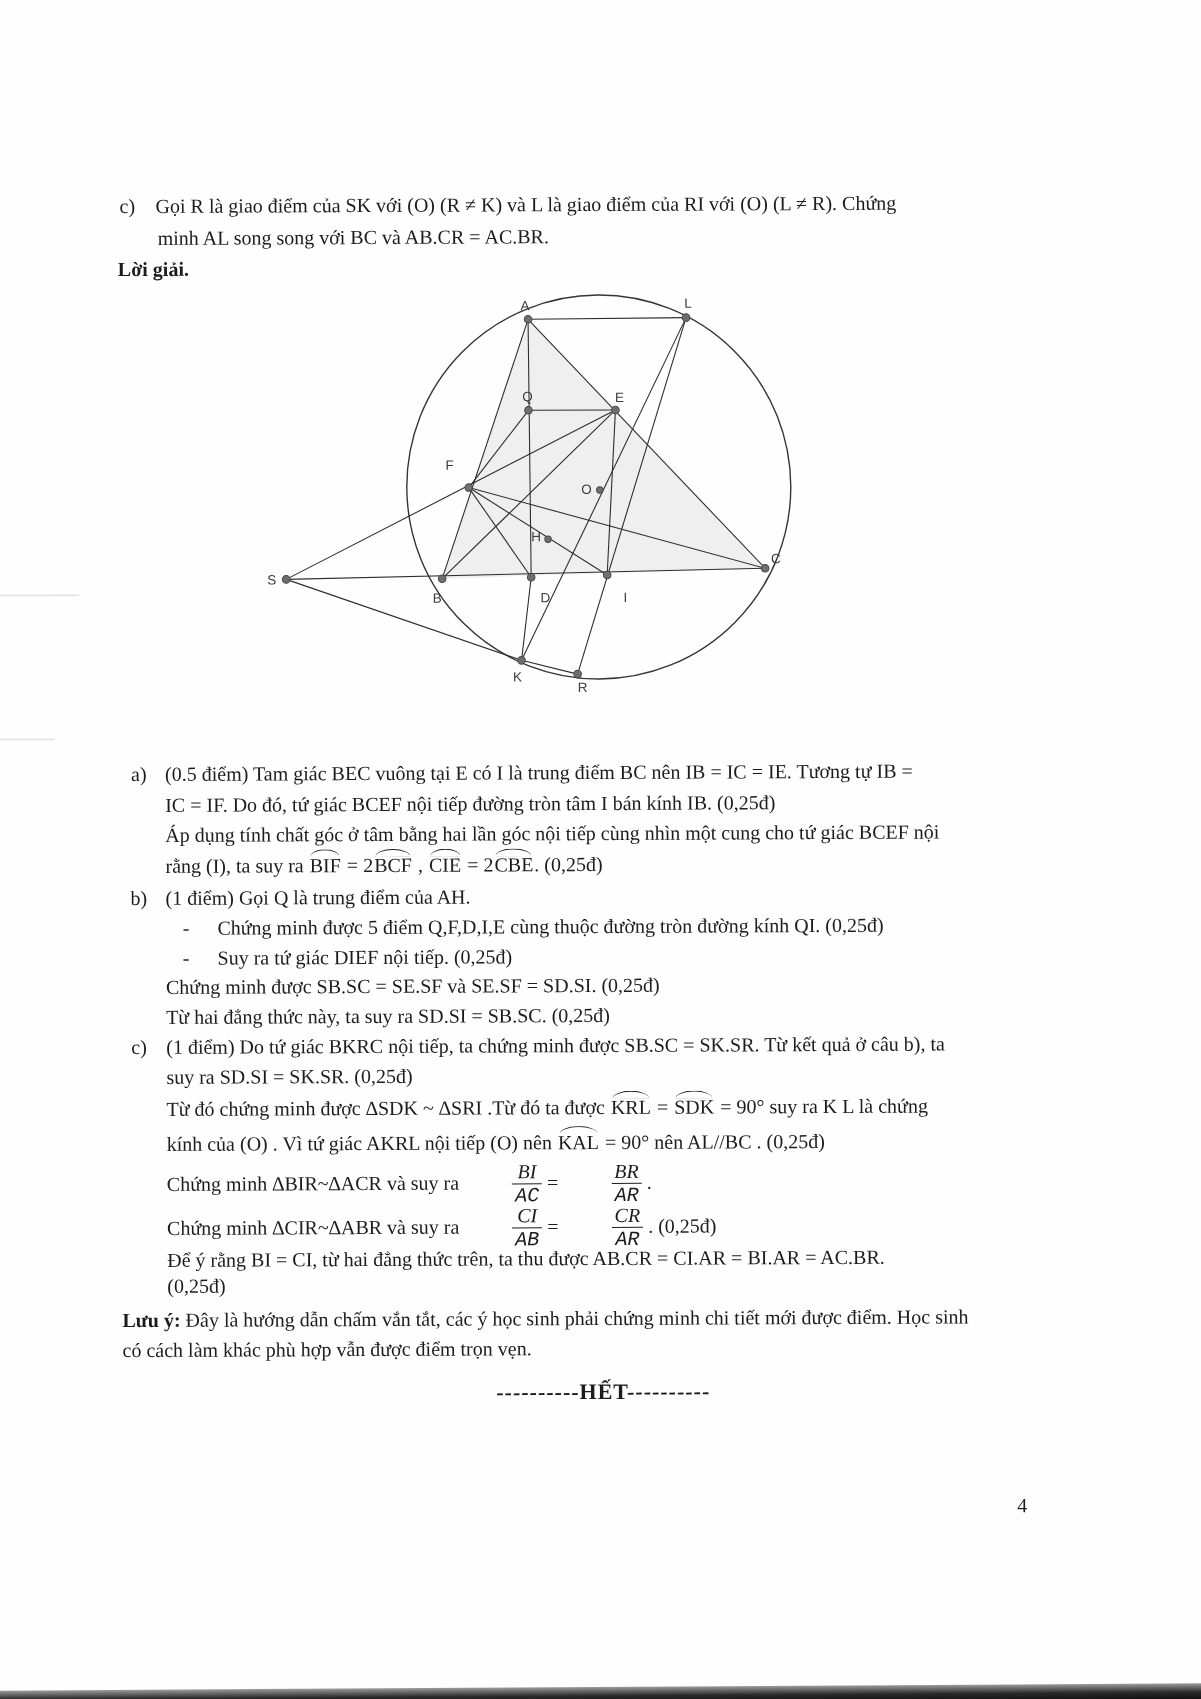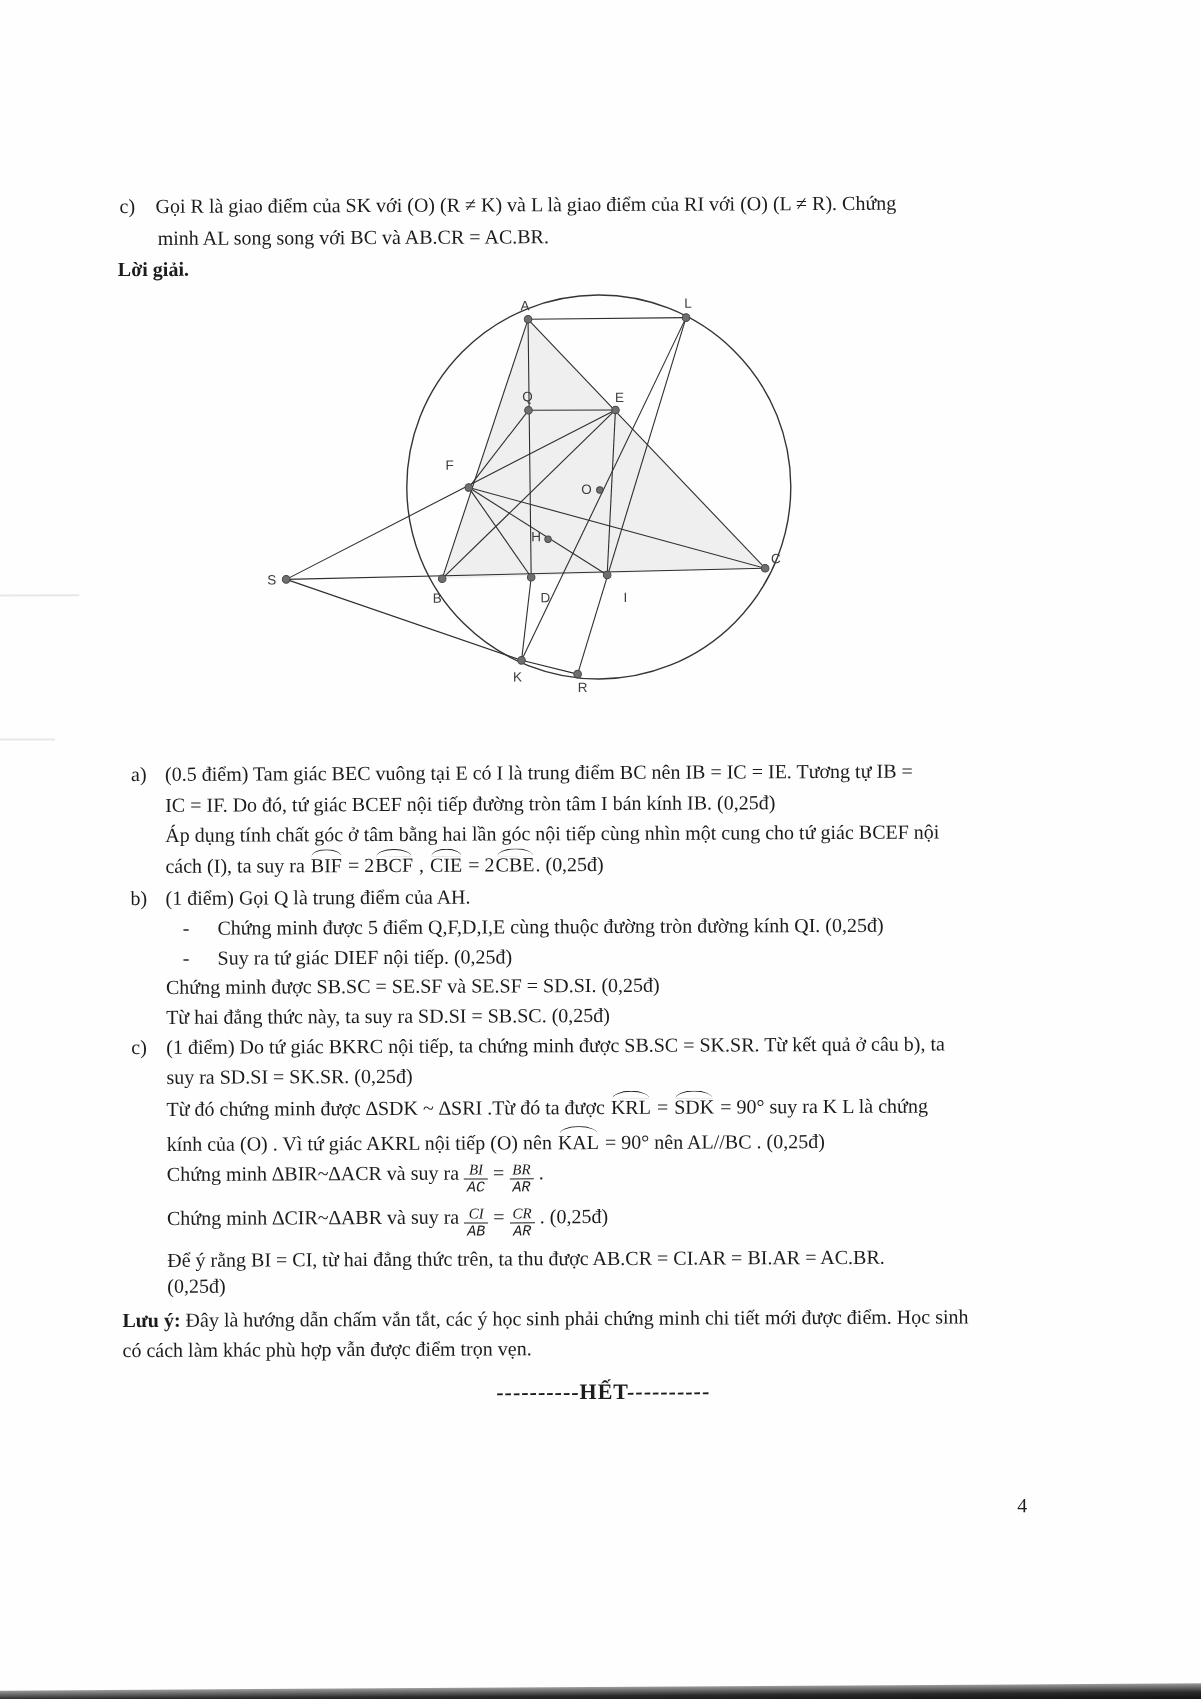--- a/index.html
+++ b/index.html
@@ -5,21 +5,21 @@
   html,body{margin:0;padding:0;background:#8f8f8f;}
   .page{
     position:relative;width:1201px;height:1699px;margin:0 auto;
     background:#fefefe;overflow:hidden;
     font-family:"Liberation Serif",serif;color:#1c1c1c;
   }
   .scan{position:absolute;left:0;top:0;width:100%;height:100%;transform:rotate(-0.25deg);transform-origin:50% 45%;}
   .tl{position:absolute;font-size:20px;line-height:1.25;white-space:nowrap;}
   .bold{font-weight:bold;}
   .dash{display:inline-block;}
-  .frac{display:inline-block;text-align:center;vertical-align:-12px;font-size:15px;line-height:1.15;font-style:italic;}
+  .frac{display:inline-block;text-align:center;vertical-align:-12px;font-size:20px;line-height:1.15;font-style:italic;margin-left:48px;}
   .frac .fn{display:block;border-bottom:1.3px solid #1c1c1c;padding:0 3px;}
   .frac .fd{display:block;padding:0 3px;font-family:Liberation Mono, monospace;}
   .hat{position:relative;display:inline-block;padding:0 1px;}
   .hat::before{
     content:"";position:absolute;left:6%;right:6%;top:-4px;height:7px;
     border-top:1.5px solid #1c1c1c;border-radius:50% 50% 0 0 / 100% 100% 0 0;
   }
   .hetline{width:100%;text-align:center;font-weight:bold;font-size:22px;letter-spacing:1px;}
   .pagenum{position:absolute;font-size:20px;}
   .edge-bottom{
@@ -105,21 +105,21 @@
       <text x="626" y="602" text-anchor="middle">I</text>
       <text x="772" y="564" text-anchor="start">C</text>
       <text x="518" y="681" text-anchor="middle">K</text>
       <text x="583" y="692" text-anchor="middle">R</text>
     </svg>
 
     <div class="tl" style="left:131px;top:760px;">a)</div>
     <div class="tl" style="left:165px;top:760px;">(0.5 điểm) Tam giác BEC vuông tại E có I là trung điểm BC nên IB = IC = IE. Tương tự IB =</div>
     <div class="tl" style="left:165px;top:791px;">IC = IF. Do đó, tứ giác BCEF nội tiếp đường tròn tâm I bán kính IB.  (0,25đ)</div>
     <div class="tl" style="left:165px;top:821px;">Áp dụng tính chất góc ở tâm bằng hai lần góc nội tiếp cùng nhìn một cung cho tứ giác BCEF nội</div>
-    <div class="tl" style="left:165px;top:852px;"><span>cách (I), ta suy ra </span><span class="hat">BIF</span><span> = 2</span><span class="hat">BCF</span><span> , </span><span class="hat">CIE</span><span> = 2</span><span class="hat">CBE</span><span>.  (0,25đ)</span></div>
+    <div class="tl" style="left:165px;top:852px;"><span>rằng (I), ta suy ra </span><span class="hat">BIF</span><span> = 2</span><span class="hat">BCF</span><span> , </span><span class="hat">CIE</span><span> = 2</span><span class="hat">CBE</span><span>.  (0,25đ)</span></div>
 
     <div class="tl" style="left:130px;top:884px;">b)</div>
     <div class="tl" style="left:165px;top:884px;">(1 điểm) Gọi Q là trung điểm của AH.</div>
     <div class="tl" style="left:182px;top:914px;"><span class="dash">-</span><span style="display:inline-block;width:28px;"></span><span>Chứng minh được 5 điểm Q,F,D,I,E cùng thuộc đường tròn đường kính QI. (0,25đ)</span></div>
     <div class="tl" style="left:182px;top:944px;"><span class="dash">-</span><span style="display:inline-block;width:28px;"></span><span>Suy ra tứ giác DIEF nội tiếp.   (0,25đ)</span></div>
     <div class="tl" style="left:165px;top:973px;">Chứng minh được SB.SC = SE.SF và SE.SF = SD.SI. (0,25đ)</div>
     <div class="tl" style="left:165px;top:1003px;">Từ hai đẳng thức này, ta suy ra  SD.SI = SB.SC. (0,25đ)</div>
 
     <div class="tl" style="left:130px;top:1033px;">c)</div>
     <div class="tl" style="left:165px;top:1033px;">(1 điểm) Do tứ giác BKRC nội tiếp, ta chứng minh được SB.SC = SK.SR. Từ kết quả ở câu b), ta</div>

